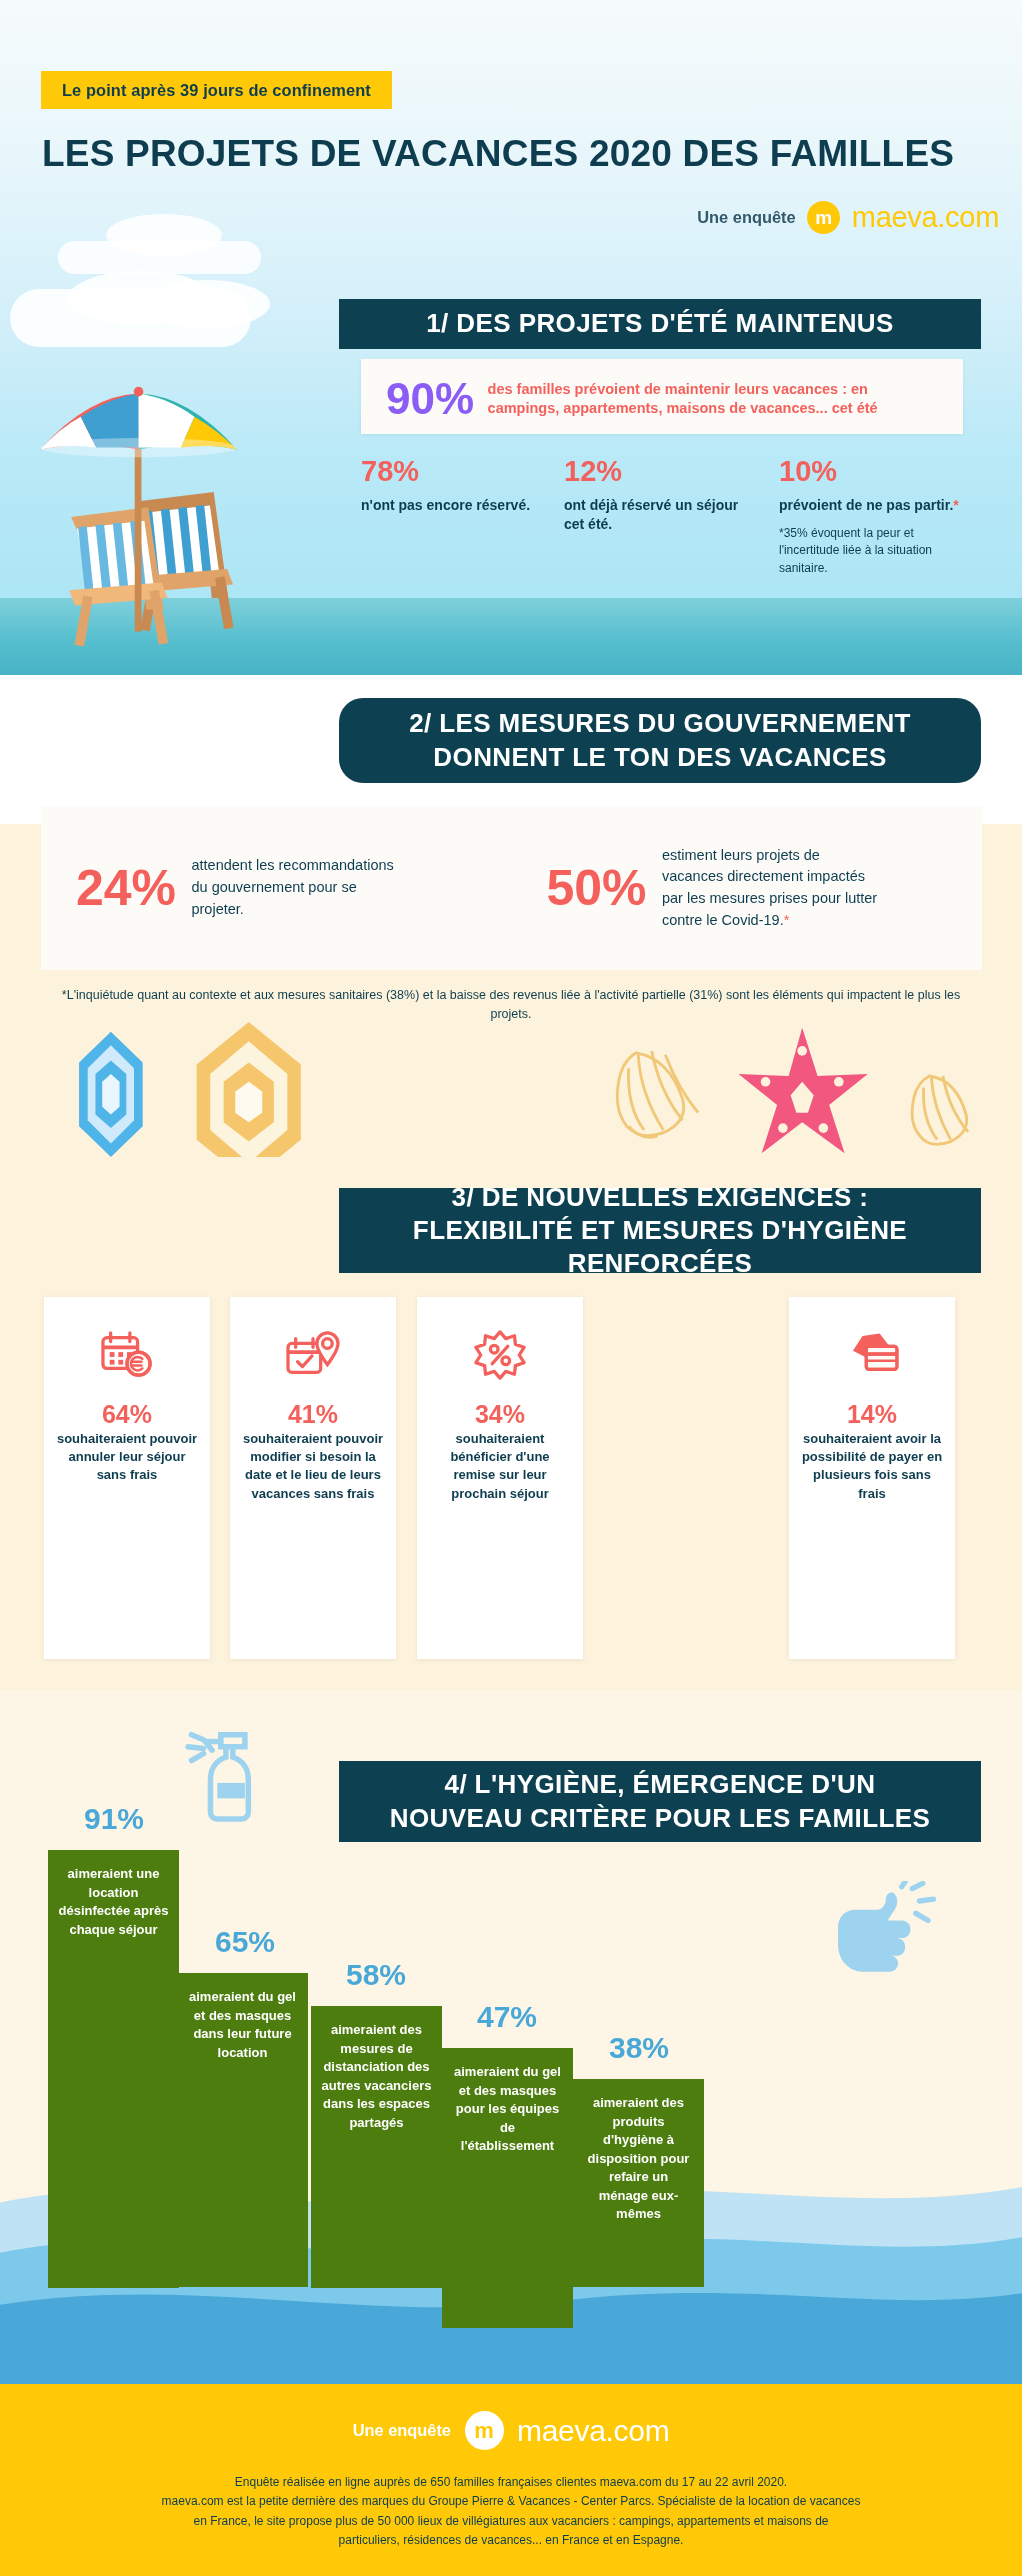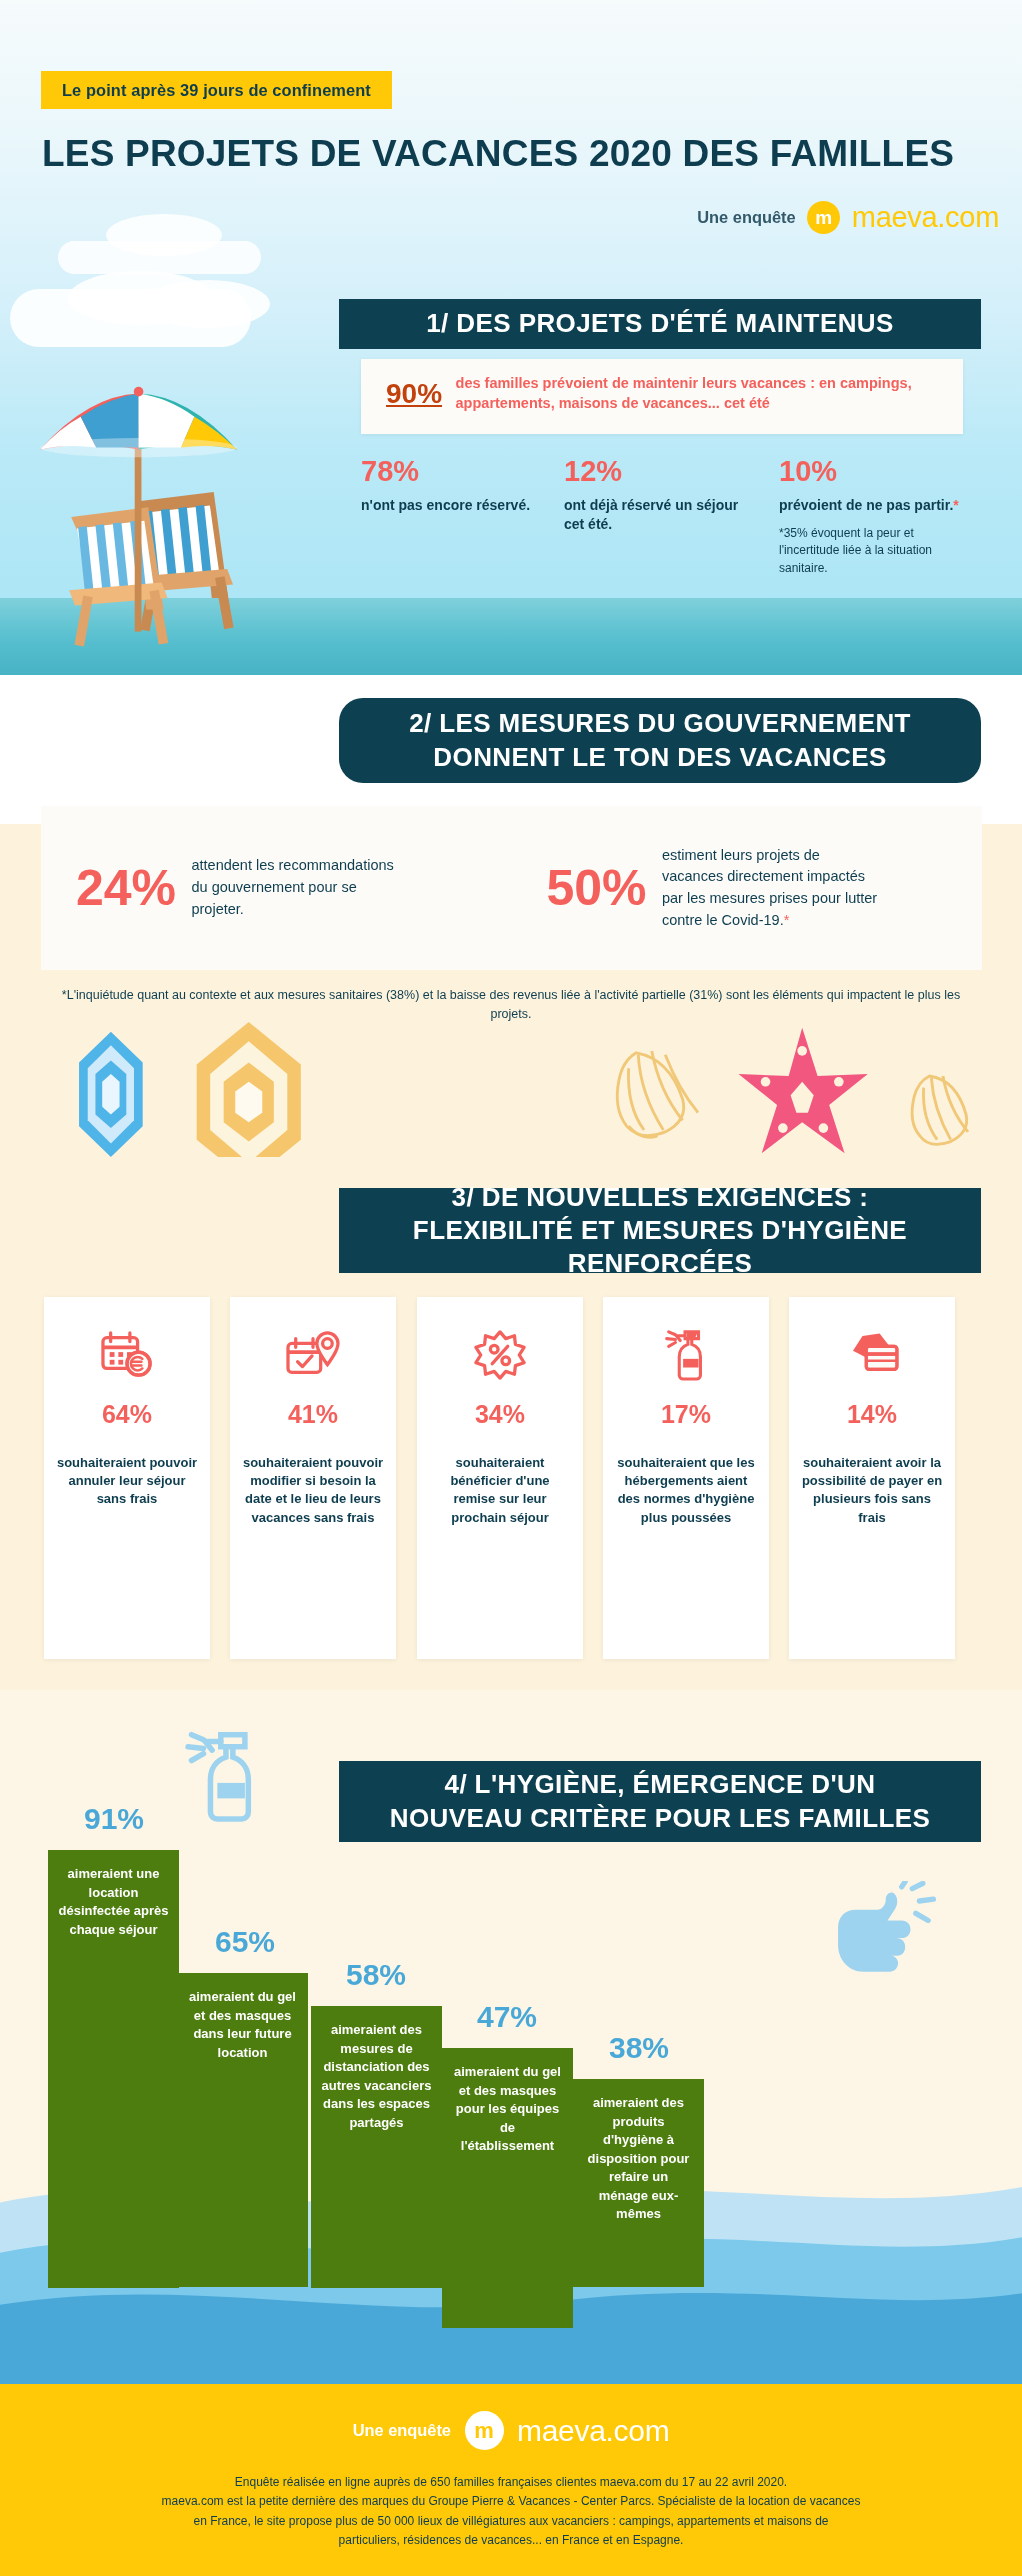--- a/index.html
+++ b/index.html
@@ -61,21 +61,21 @@
   }
   .banner .bl { line-height:1.28; font-size:26px; }
 
   .whitecard {
     position:absolute; background:#fdfbf8;
     box-shadow: 0 1px 3.9px rgba(0,0,0,.06);
   }
 
   
   .s1-lead { display:flex; align-items:center; gap:13.5px; padding:15.4px 25px; }
-  .s1-lead .num { font-size:28px; color:#c2410c; font-weight:bold;text-decoration:underline; }
+  .s1-lead .num { font-size:44px; color:#8b5cf6; font-weight:bold; }
   .s1-lead .txt { font-size:14.5px; color:#f4615c; font-weight:bold; line-height:1.34; }
 
   .s1col { position:absolute; }
   .s1col .n { font-size:29px; color:#f4615c; font-weight:bold; }
   .s1col .d { font-size:14px; font-weight:bold; color:#0d3d4f; line-height:1.4; margin-top:7.7px; }
   .s1note { font-size:12px; color:#0d3d4f; line-height:1.46; margin-top:9.6px; }
   .ast { color:#f4615c; }
 
   
   .cream {
@@ -98,21 +98,21 @@
   
   .card3 {
     position:absolute; top:1297px; width:166px; height:362px;
     background:#ffffff; box-shadow:0 1px 4.8px rgba(0,0,0,.07);
     display:flex; flex-direction:column; align-items:center; padding-top:27px;
   }
   .card3 .ic { height:62px; display:flex; align-items:center; justify-content:center; }
   .card3 .p { font-size:25px; color:#f4615c; font-weight:bold; margin-top:13.5px; }
   .card3 .l {
     font-size:13px; font-weight:bold; color:#0d3d4f; text-align:center;
-    line-height:1.42; margin-top:25px; padding:0 11.6px;
+    line-height:1.42; margin-top:1px; padding:0 11.6px;
   }
 
   
   .s4bg {
     position:absolute; left:0; top:1690px; width:1022px; height:617px;
     background:#fdf6e6;
   }
   .waves { position:absolute; left:0; top:2160px; width:1022px; height:224px; }
 
   .bar {
@@ -345,34 +345,20 @@
         <path d="M28 3 l6 7 l9 -3 l1 9 l9 3 l-5 8 l5 8 l-9 3 l-1 9 l-9 -3 l-6 7 l-6 -7 l-9 3 l-1 -9 l-9 -3 l5 -8 l-5 -8 l9 -3 l1 -9 l9 3Z"></path>
         <circle cx="22" cy="21" r="4"></circle>
         <circle cx="34" cy="33" r="4"></circle>
         <path d="M36 18 L20 36" stroke-linecap="round"></path>
       </svg>
     </div>
     <div class="p">34%</div>
     <div class="l">souhaiteraient bénéficier d'une remise sur leur prochain séjour</div>
   </div>
 
-  <div class="card3" style="left:603px;">
-    <div class="ic">
-      <svg width="52" height="54" viewBox="0 0 54 56" fill="none" stroke="#f4615c" stroke-width="3.2" stroke-linecap="round">
-        <path d="M28 3 h12 l-4 8 h-8Z" fill="#f4615c" stroke="none"></path>
-        <path d="M26 4 h14 v7 h-14Z"></path>
-        <path d="M26 8 h-9 l4 5"></path>
-        <path d="M9 4 l7 3 M7 11 l9 1 M9 19 l7 -4"></path>
-        <path d="M29 11 v6 c-6 2 -9 7 -9 13 v19 a4 4 0 0 0 4 4 h14 a4 4 0 0 0 4 -4 v-19 c0 -6 -3 -11 -9 -13 v-6"></path>
-        <rect x="24" y="32" width="16" height="9" fill="#f4615c" stroke="none"></rect>
-      </svg>
-    </div>
-    <div class="p">17%</div>
-    <div class="l">souhaiteraient que les hébergements aient des normes d'hygiène plus poussées</div>
-  </div>
 
   <div class="card3" style="left:789px;">
     <div class="ic">
       <svg width="58" height="48" viewBox="0 0 60 50" fill="none" stroke="#f4615c" stroke-width="3.2">
         <path d="M22 4 L40 4 L48 18 L30 32 L10 18Z" fill="#f4615c" stroke="none" transform="rotate(-8 29 18)"></path>
         <rect x="24" y="16" width="32" height="24" rx="3" fill="#fdfbf8"></rect>
         <rect x="24" y="16" width="32" height="24" rx="3"></rect>
         <path d="M24 24 h32" stroke-width="4"></path>
         <path d="M24 31 h32" stroke-width="2.6"></path>
       </svg>

